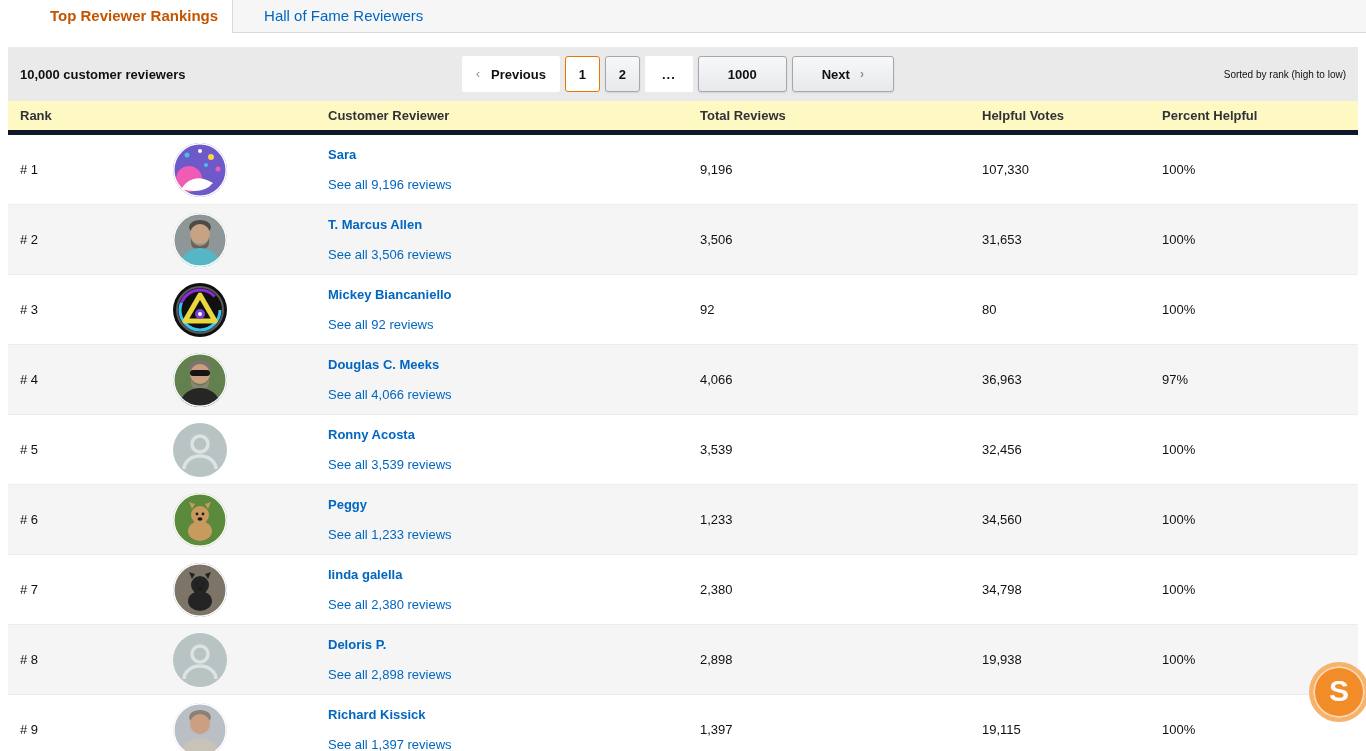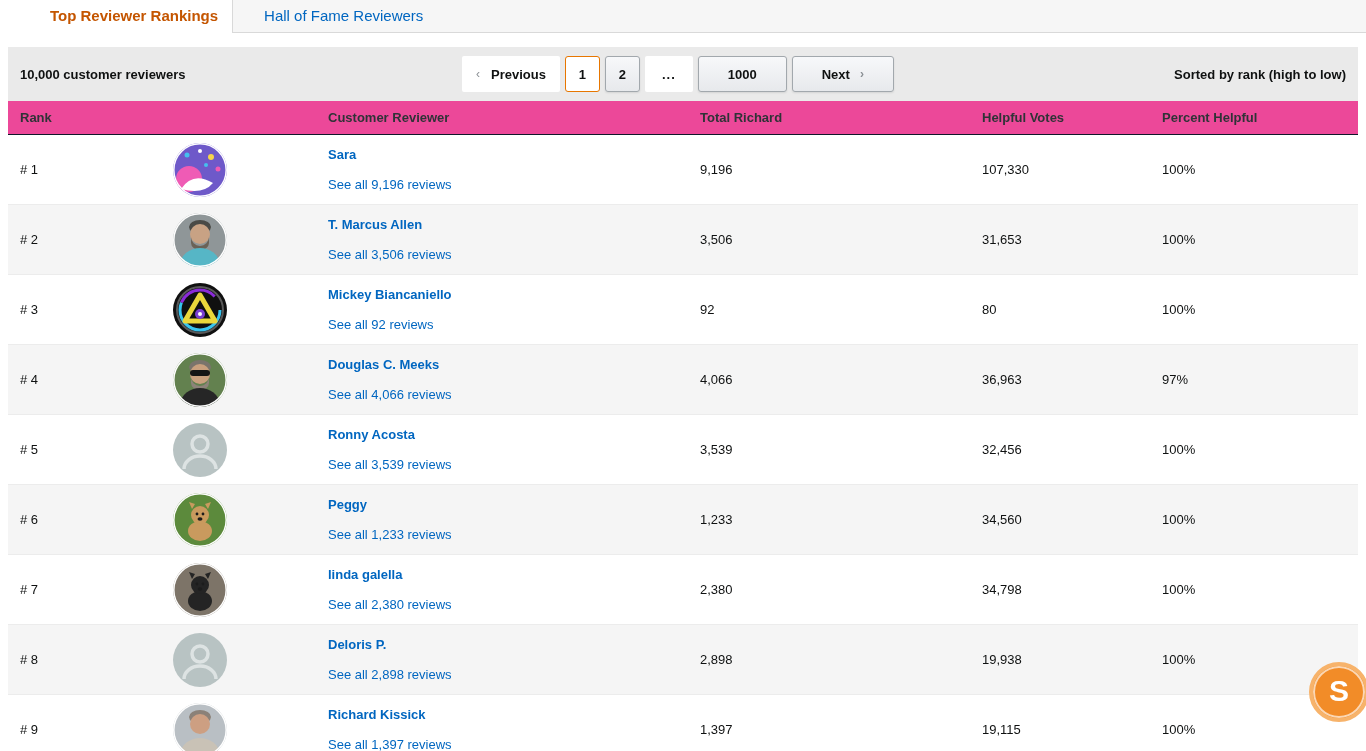--- a/index.html
+++ b/index.html
@@ -15,41 +15,41 @@
   .tab-link { font-size:15px; color:#0066c0; text-decoration:none; cursor:pointer; }
 
   
   .container { margin:14px 8px 0 8px; }
 
   
   .toolbar { position:relative; height:54px; background:#eaeaea; }
   .total { position:absolute; left:12px; top:50%; transform:translateY(-50%);
     font-size:13px; font-weight:bold; }
   .sort  { position:absolute; right:12px; top:50%; transform:translateY(-50%);
-    font-size:13px; font-weight:bold; }
+    font-size:10px; font-weight:normal; }
 
   .pagination { position:absolute; left:454px; top:9px; height:36px;
     display:flex; align-items:stretch; gap:5px; }
   .pgwhite { background:#fff; border-radius:2px; display:flex; align-items:center; }
   .prevblk { padding:0 14px; gap:11px; cursor:pointer; }
   .prevblk .lbl { font-size:13px; font-weight:bold; }
   .chev { font-size:12px; color:#8a8f94; }
   .pgbtn { min-width:35px; padding:0 8px; height:36px; border-radius:3px;
     border:1px solid #a2a8ad; background:linear-gradient(#f7f8fa,#e7e9ec);
     font-family:inherit; font-size:13px; font-weight:bold; color:#0f1111;
     cursor:pointer; box-shadow:0 1px 2px rgba(15,17,17,.1);
     display:flex; align-items:center; justify-content:center; gap:10px; }
   .pgbtn.current { background:#fff; border-color:#e77600; box-shadow:none; }
   .pgbtn.wide { padding:0 29px; }
   .ellblk { padding:0 17px; font-size:13px; font-weight:bold; letter-spacing:1px; }
 
   
   .grid { display:grid; grid-template-columns:110px 210px 372px 282px 180px 1fr; }
   .thead { height:34px; align-items:center; font-size:13px; font-weight:bold;
-    color:#2f3337; border-bottom:1px solid #0f172a; background:#ec4899; }
+    color:#2f3337; border-bottom:5px solid #0f172a; background:#fef9c3; }
   .thead .c1 { padding-left:12px; }
 
   .row { height:70px; align-items:center; font-size:13px;
     border-bottom:1px solid #ececec; background:#fff; }
   .row.alt { background:#f5f5f5; }
   .cell.rank { padding-left:12px; }
   .avcell { padding-left:55px; }
   .avatar { width:54px; height:54px; display:block; cursor:pointer; }
   .namecell { display:flex; flex-direction:column; gap:15px; }
   .name { color:#0066c0; font-weight:bold; text-decoration:none; cursor:pointer; }
@@ -93,21 +93,21 @@
       </button>
     </div>
 
     <div class="sort">Sorted by rank (high to low)</div>
   </div>
 
   <div class="grid thead">
     <div class="c1">Rank</div>
     <div></div>
     <div>Customer Reviewer</div>
-    <div>Total Richard</div>
+    <div>Total Reviews</div>
     <div>Helpful Votes</div>
     <div>Percent Helpful</div>
   </div>
 
   <div id="rows">
       <div class="grid row">
         <div class="cell rank"># 1</div>
         <div class="cell avcell">
           <span class="avatar"><svg width="54" height="54" viewBox="0 0 54 54">
               <defs>

